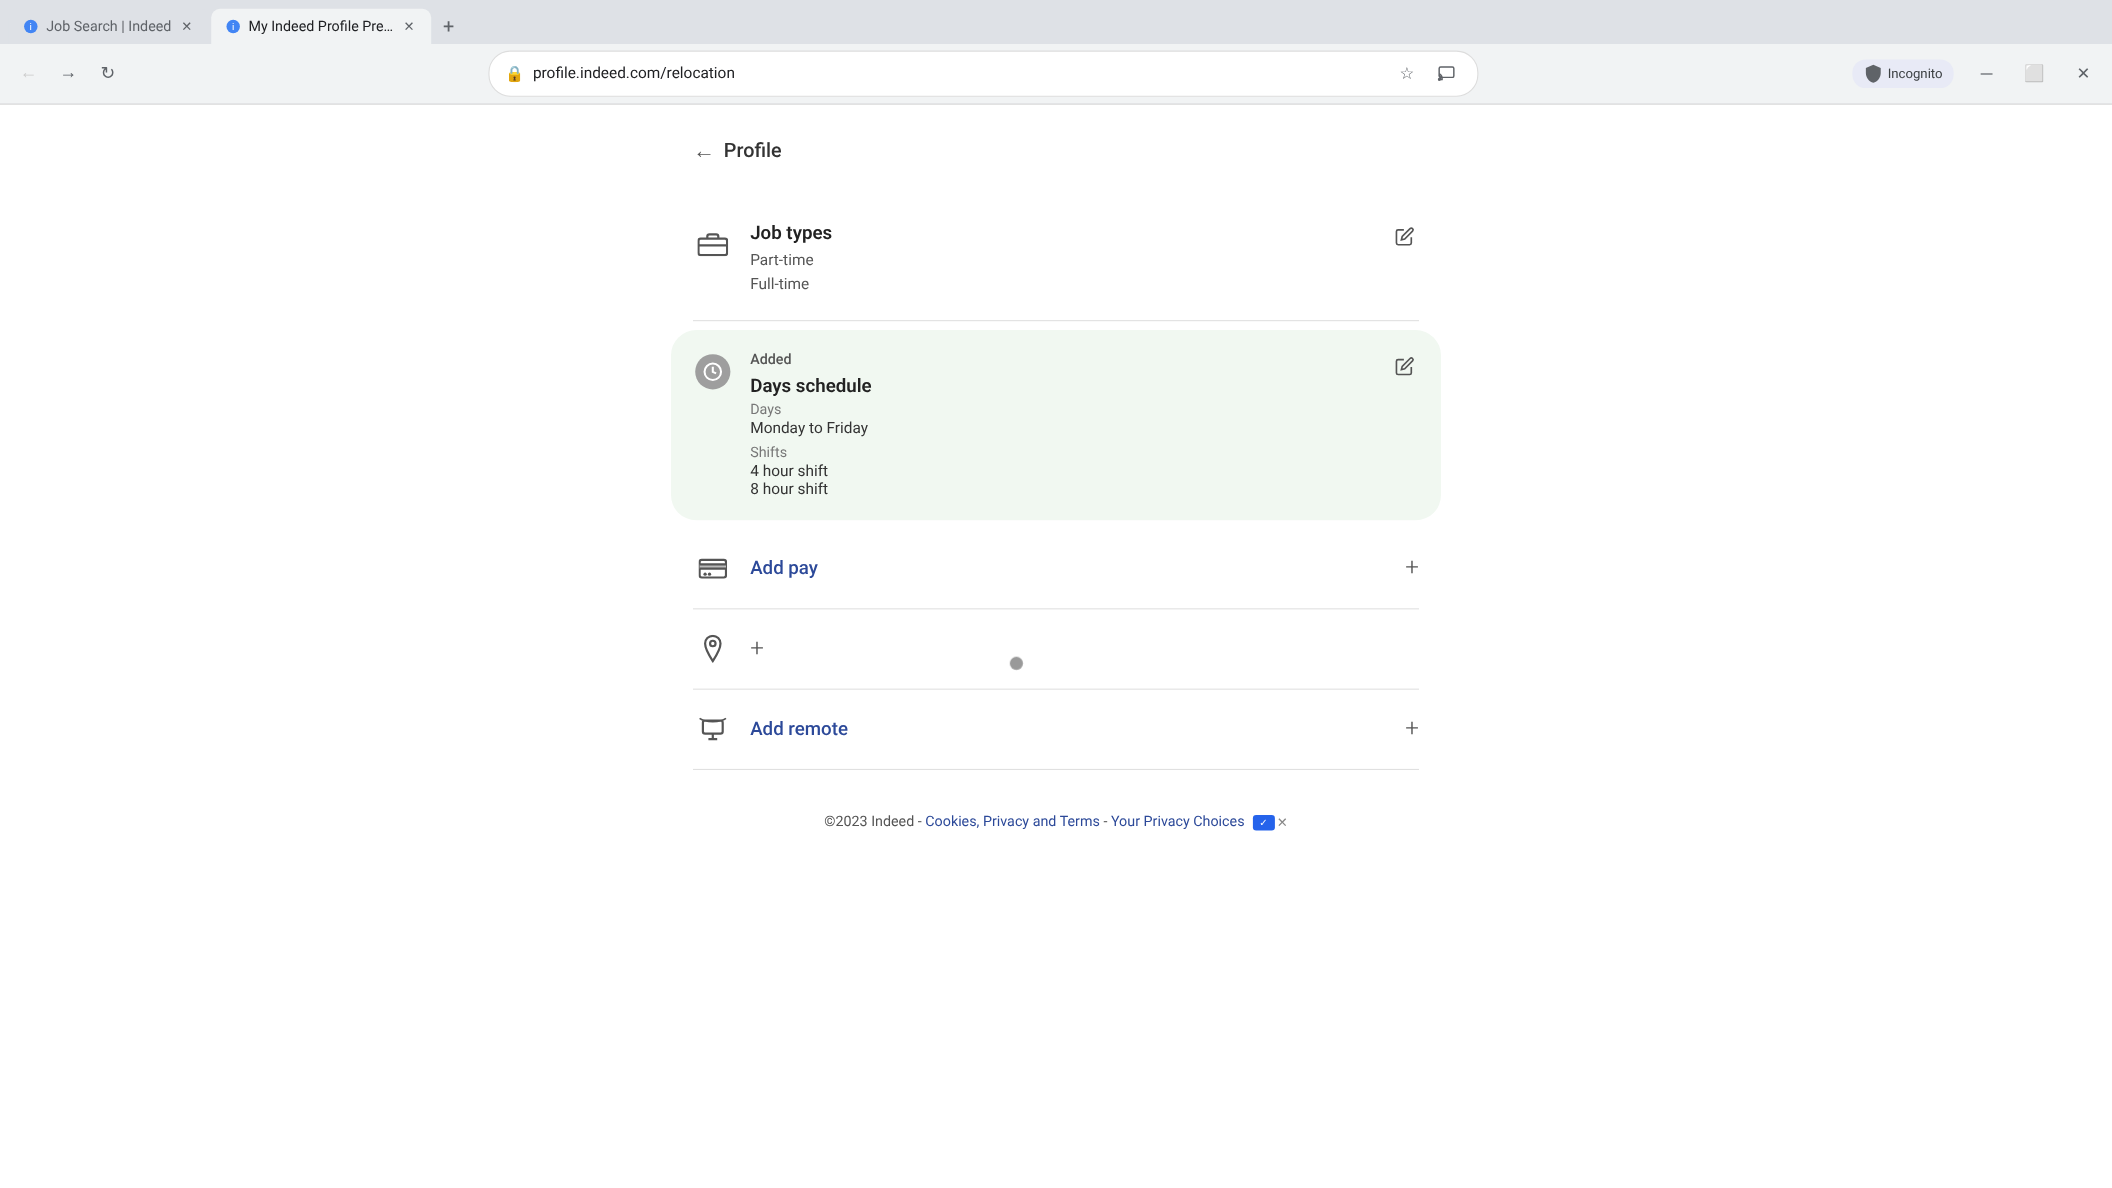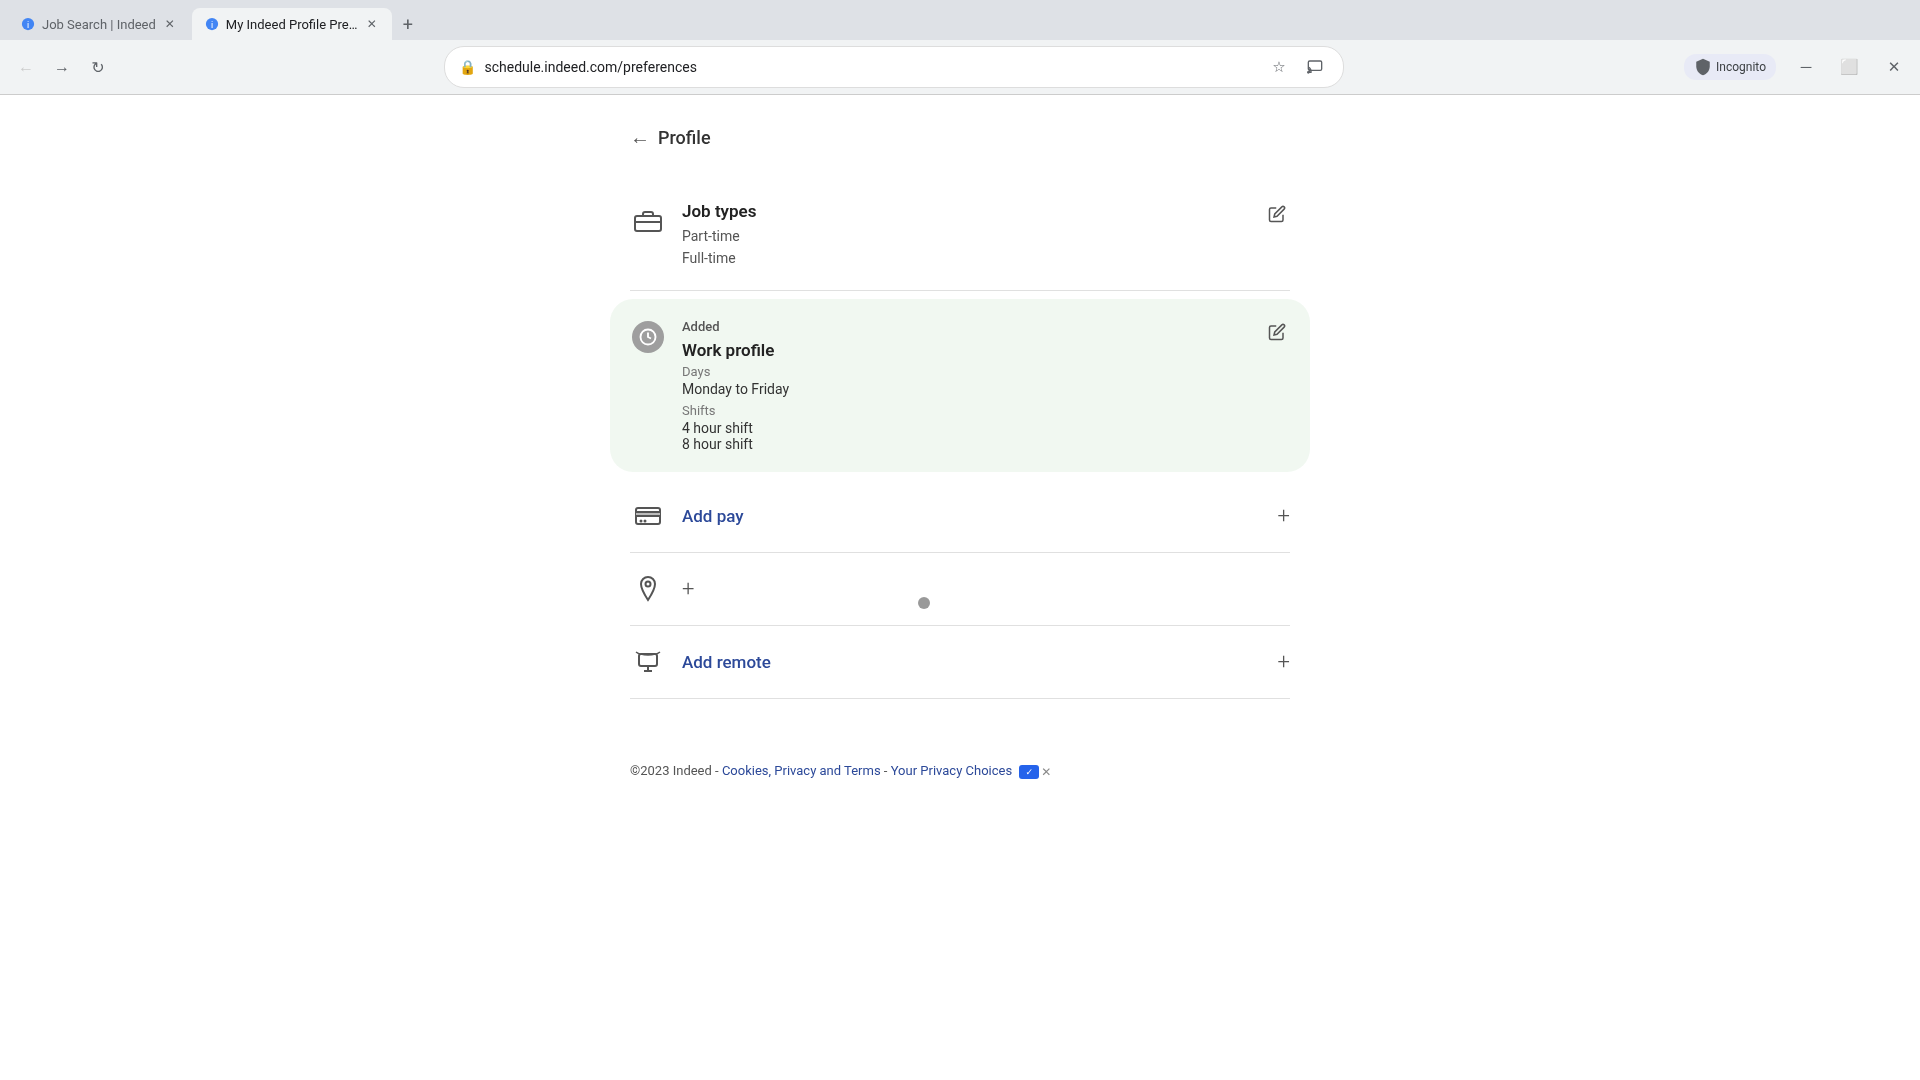--- a/index.html
+++ b/index.html
@@ -49,21 +49,21 @@
     .ws-value { font-size: 14px; color: #333; }
 
     
     .add-row { display: flex; align-items: center; gap: 16px; padding: 18px 0; border-bottom: 1px solid #e0e0e0; cursor: pointer; }
     .add-row:last-of-type { border-bottom: 1px solid #e0e0e0; }
     .add-row-icon { width: 36px; height: 36px; display: flex; align-items: center; justify-content: center; color: #555; font-size: 20px; flex-shrink: 0; }
     .add-row-label { flex: 1; font-size: 17px; color: #2c4999; font-weight: 500; }
     .add-row-plus { color: #555; font-size: 22px; font-weight: 300; }
 
     
-    .footer { text-align: left; margin-top: 64px; font-size: 13px; color: #555; }
+    .footer { text-align: center; margin-top: 40px; font-size: 13px; color: #555; }
     .footer a { color: #2c4999; text-decoration: none; }
     .privacy-badge { display: inline-flex; align-items: center; margin-left: 4px; }
     .privacy-icon { width: 20px; height: 14px; border-radius: 3px; background: #2563eb; display: inline-flex; align-items: center; justify-content: center; margin-right: 2px; }
     .privacy-icon-check { color: white; font-size: 9px; }
     .privacy-x { color: #888; font-size: 12px; cursor: pointer; }
 
     
     .clock-circle { width: 32px; height: 32px; border-radius: 50%; background: #9e9e9e; display: flex; align-items: center; justify-content: center; color: white; font-size: 16px; }
 
     
@@ -96,21 +96,21 @@
     </div>
     <div class="tab-new">+</div>
   </div>
 
   <div class="address-bar-row">
     <button class="nav-btn disabled">←</button>
     <button class="nav-btn">→</button>
     <button class="nav-btn">↻</button>
     <div class="address-bar">
       <span class="address-bar-icon">🔒</span>
-      <span class="address-text">schedule.indeed.com/preferences</span>
+      <span class="address-text">profile.indeed.com/relocation</span>
       <span class="toolbar-icon">☆</span>
       <span class="toolbar-icon">
         <svg width="16" height="16" viewBox="0 0 24 24" fill="none" stroke="#5f6368" stroke-width="2">
             <rect x="2" y="3" width="20" height="14" rx="2"></rect>
             <path d="M2 20h4a8 8 0 0 0-4-8"></path>
             <path d="M2 20h2a6 6 0 0 0-2-6"></path>
             <circle cx="2" cy="20" r="1" fill="#5f6368"></circle>
           </svg>
       </span>
     </div>
@@ -163,21 +163,21 @@
       <div class="section-icon" style="margin-top:0;">
         <div class="clock-circle">
           <svg width="18" height="18" viewBox="0 0 24 24" fill="none" stroke="white" stroke-width="2.5">
               <circle cx="12" cy="12" r="10"></circle>
               <path d="M12 6v6l4 2"></path>
             </svg>
         </div>
       </div>
       <div class="section-content">
         <div class="added-badge">Added</div>
-        <div class="section-title">Work profile</div>
+        <div class="section-title">Days schedule</div>
         <div class="work-schedule-details">
           <div class="ws-label">Days</div>
           <div class="ws-value">Monday to Friday</div>
           <div class="ws-label" style="margin-top:6px;">Shifts</div>
           <div class="ws-value">4 hour shift</div>
           <div class="ws-value">8 hour shift</div>
         </div>
       </div>
       <div class="section-edit">
         <svg width="18" height="18" viewBox="0 0 24 24" fill="none" stroke="#555" stroke-width="2">

